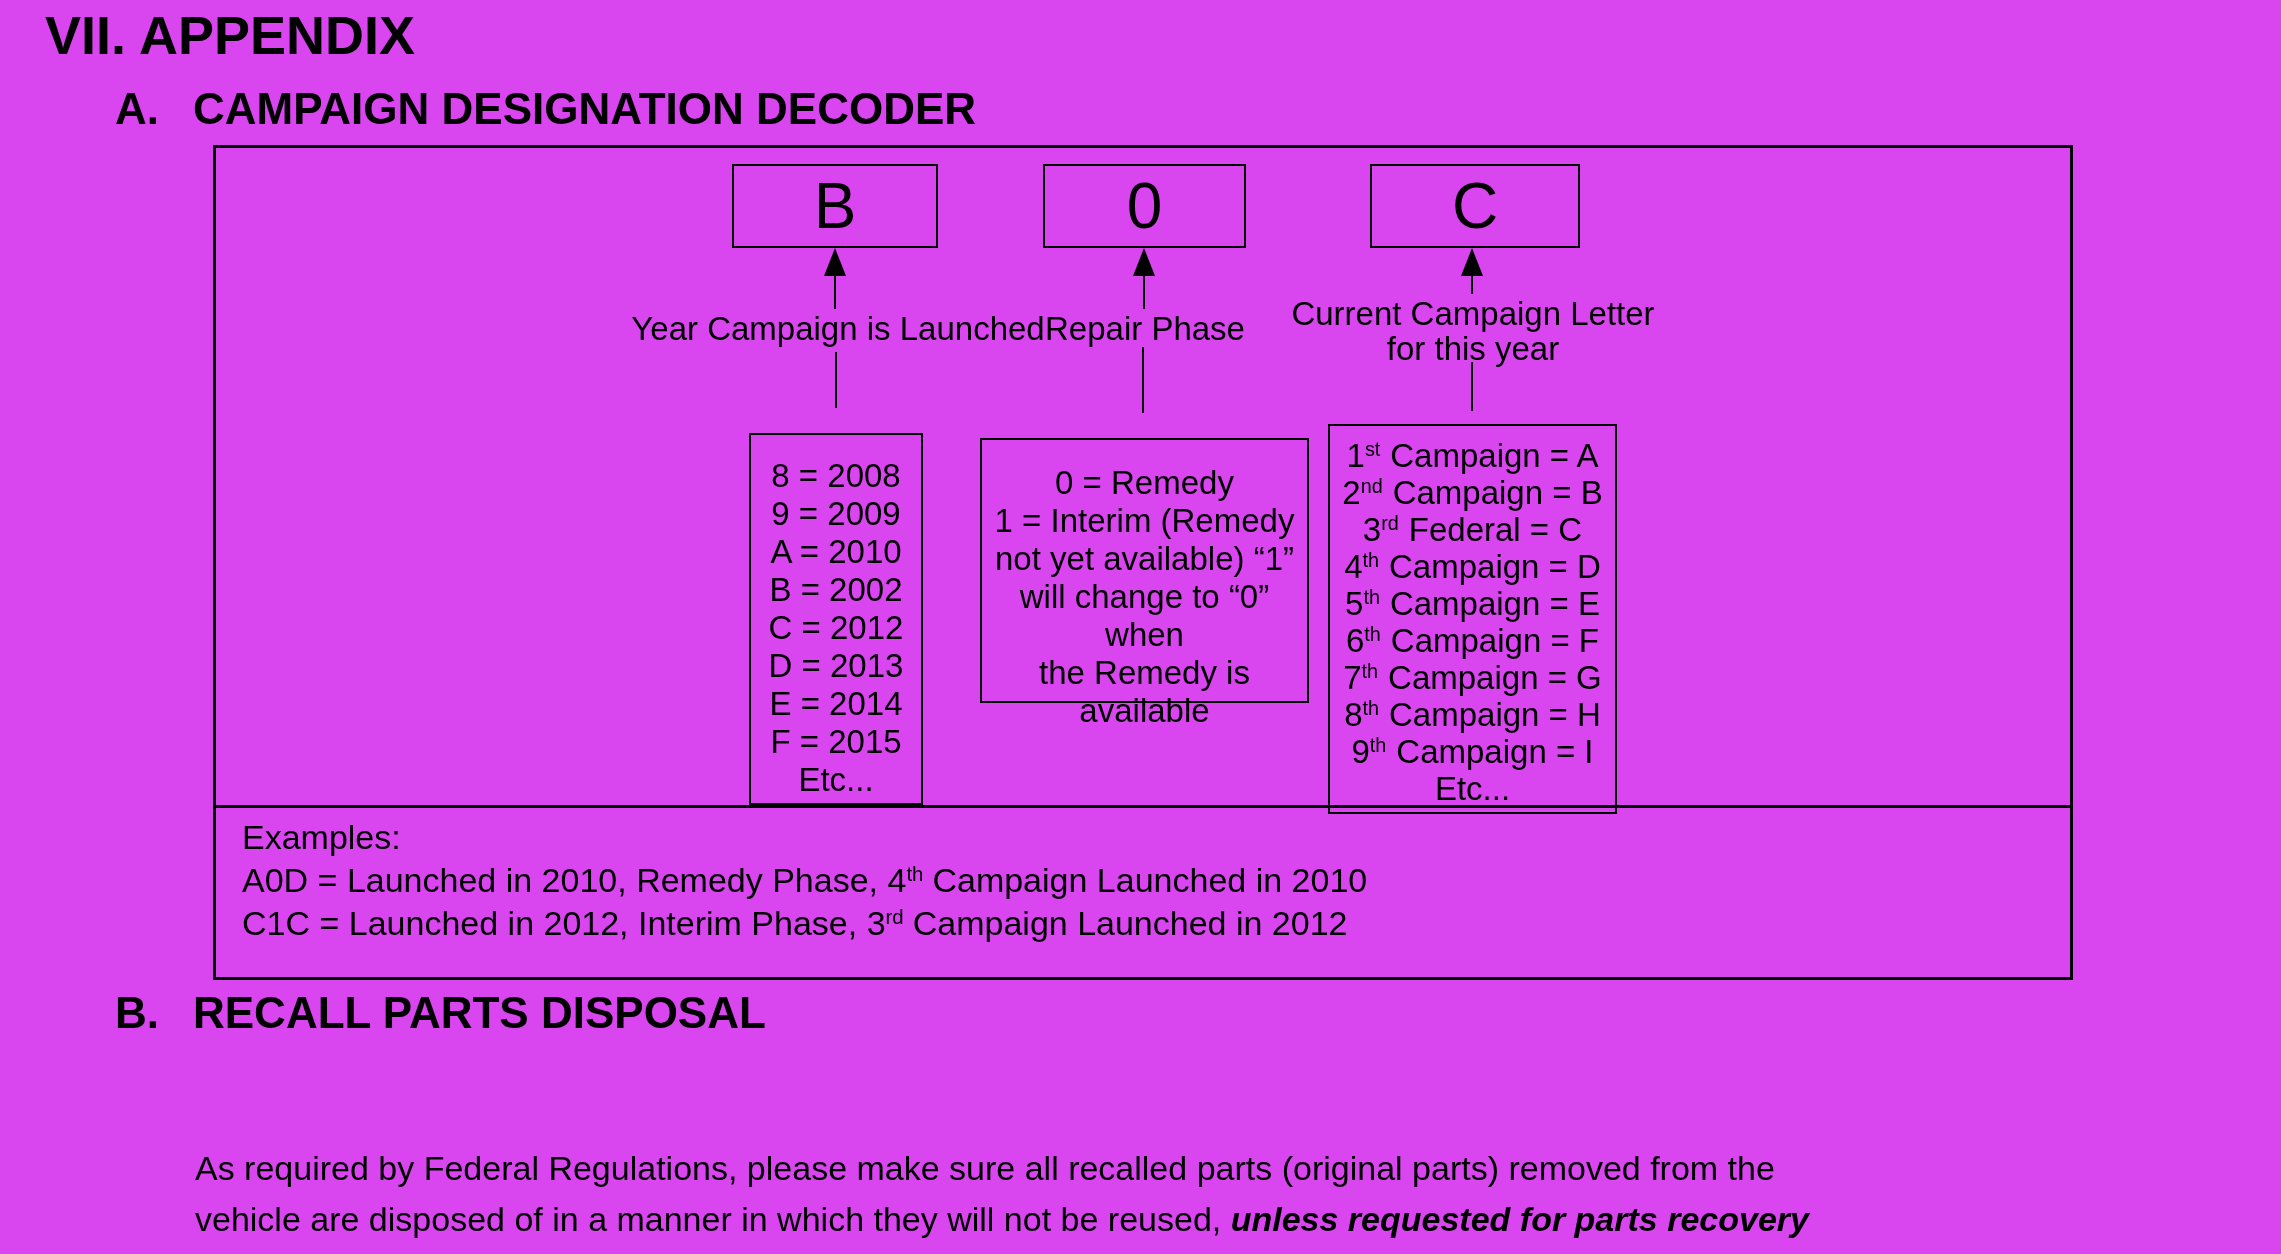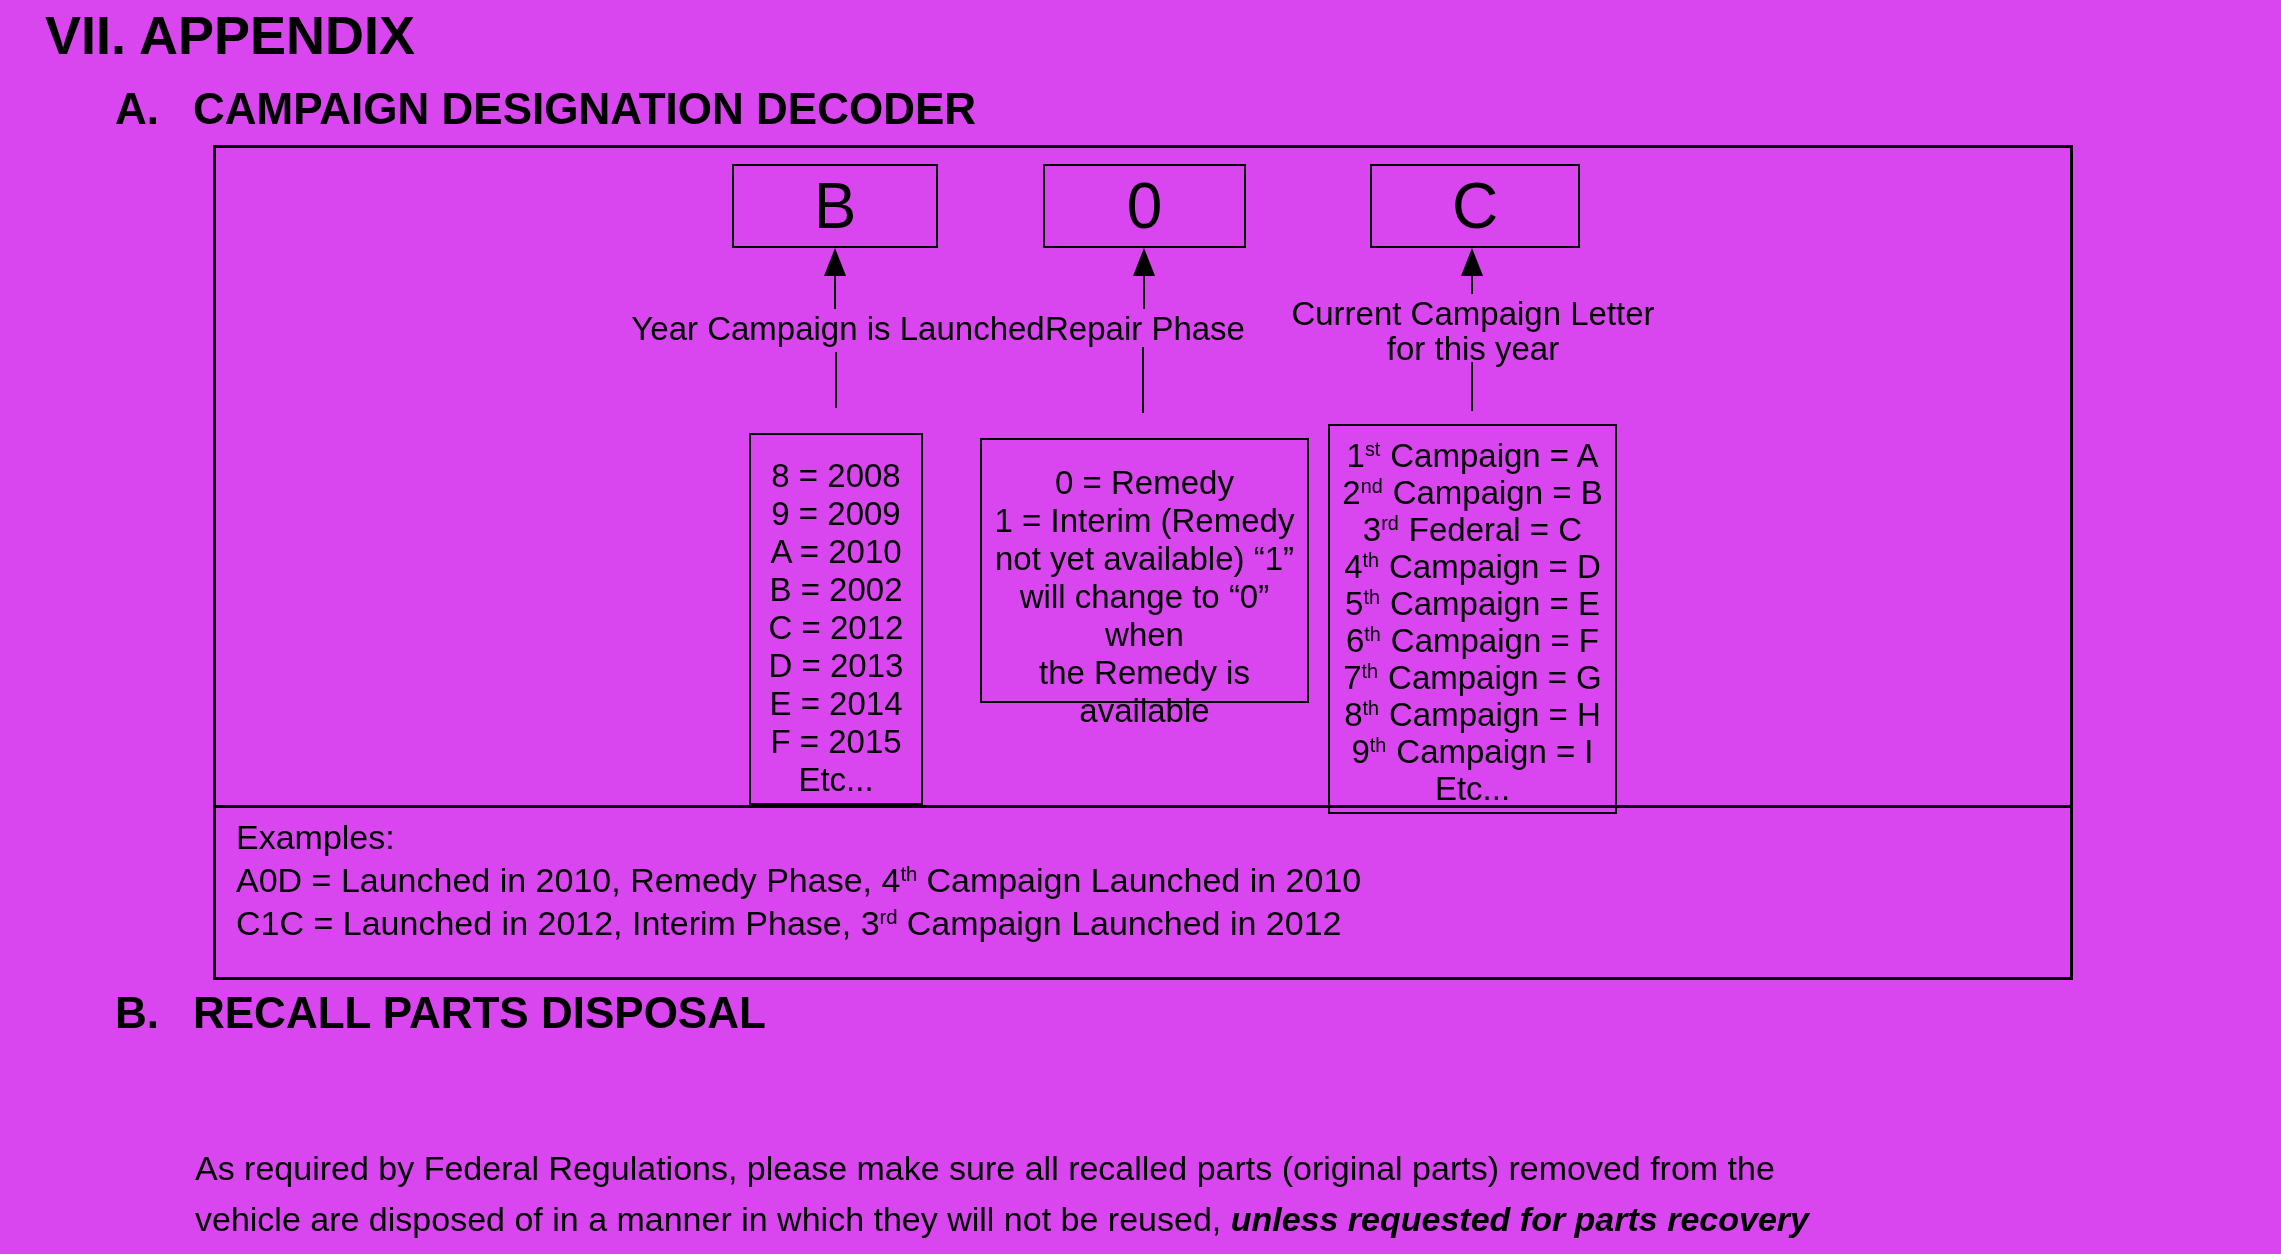--- a/index.html
+++ b/index.html
@@ -46,21 +46,21 @@
   }
   .yearbox{left:533px;top:260px;width:174px;height:372px;padding-top:22px;line-height:38px;}
   .repairbox{left:764px;top:265px;width:329px;height:265px;padding-top:24px;line-height:38px;white-space:pre-line;}
   .campbox{left:1112px;top:251px;width:289px;height:390px;padding-top:11px;line-height:37px;}
   .camp-row .rest{padding-left:10px;}
   sup.ord{font-size:0.6em;vertical-align:0.55em;line-height:0;}
   
   .examples{
     left:0;right:0;bottom:0;top:657px;
     border-top:3px solid #000;
-    padding:8px 10px 0 20px;box-sizing:border-box;
+    padding:8px 10px 0 26px;box-sizing:border-box;
     font-size:34px;line-height:43px;
   }
   .ex-post{padding-left:9px;}
   
   .para{
     left:195px;top:1092px;width:2080px;
     font-size:34px;line-height:51px;white-space:pre-line;
   }
   .para .emph{font-weight:bold;font-style:italic;}
   svg.connectors{position:absolute;left:0;top:0;width:1854px;height:829px;}

